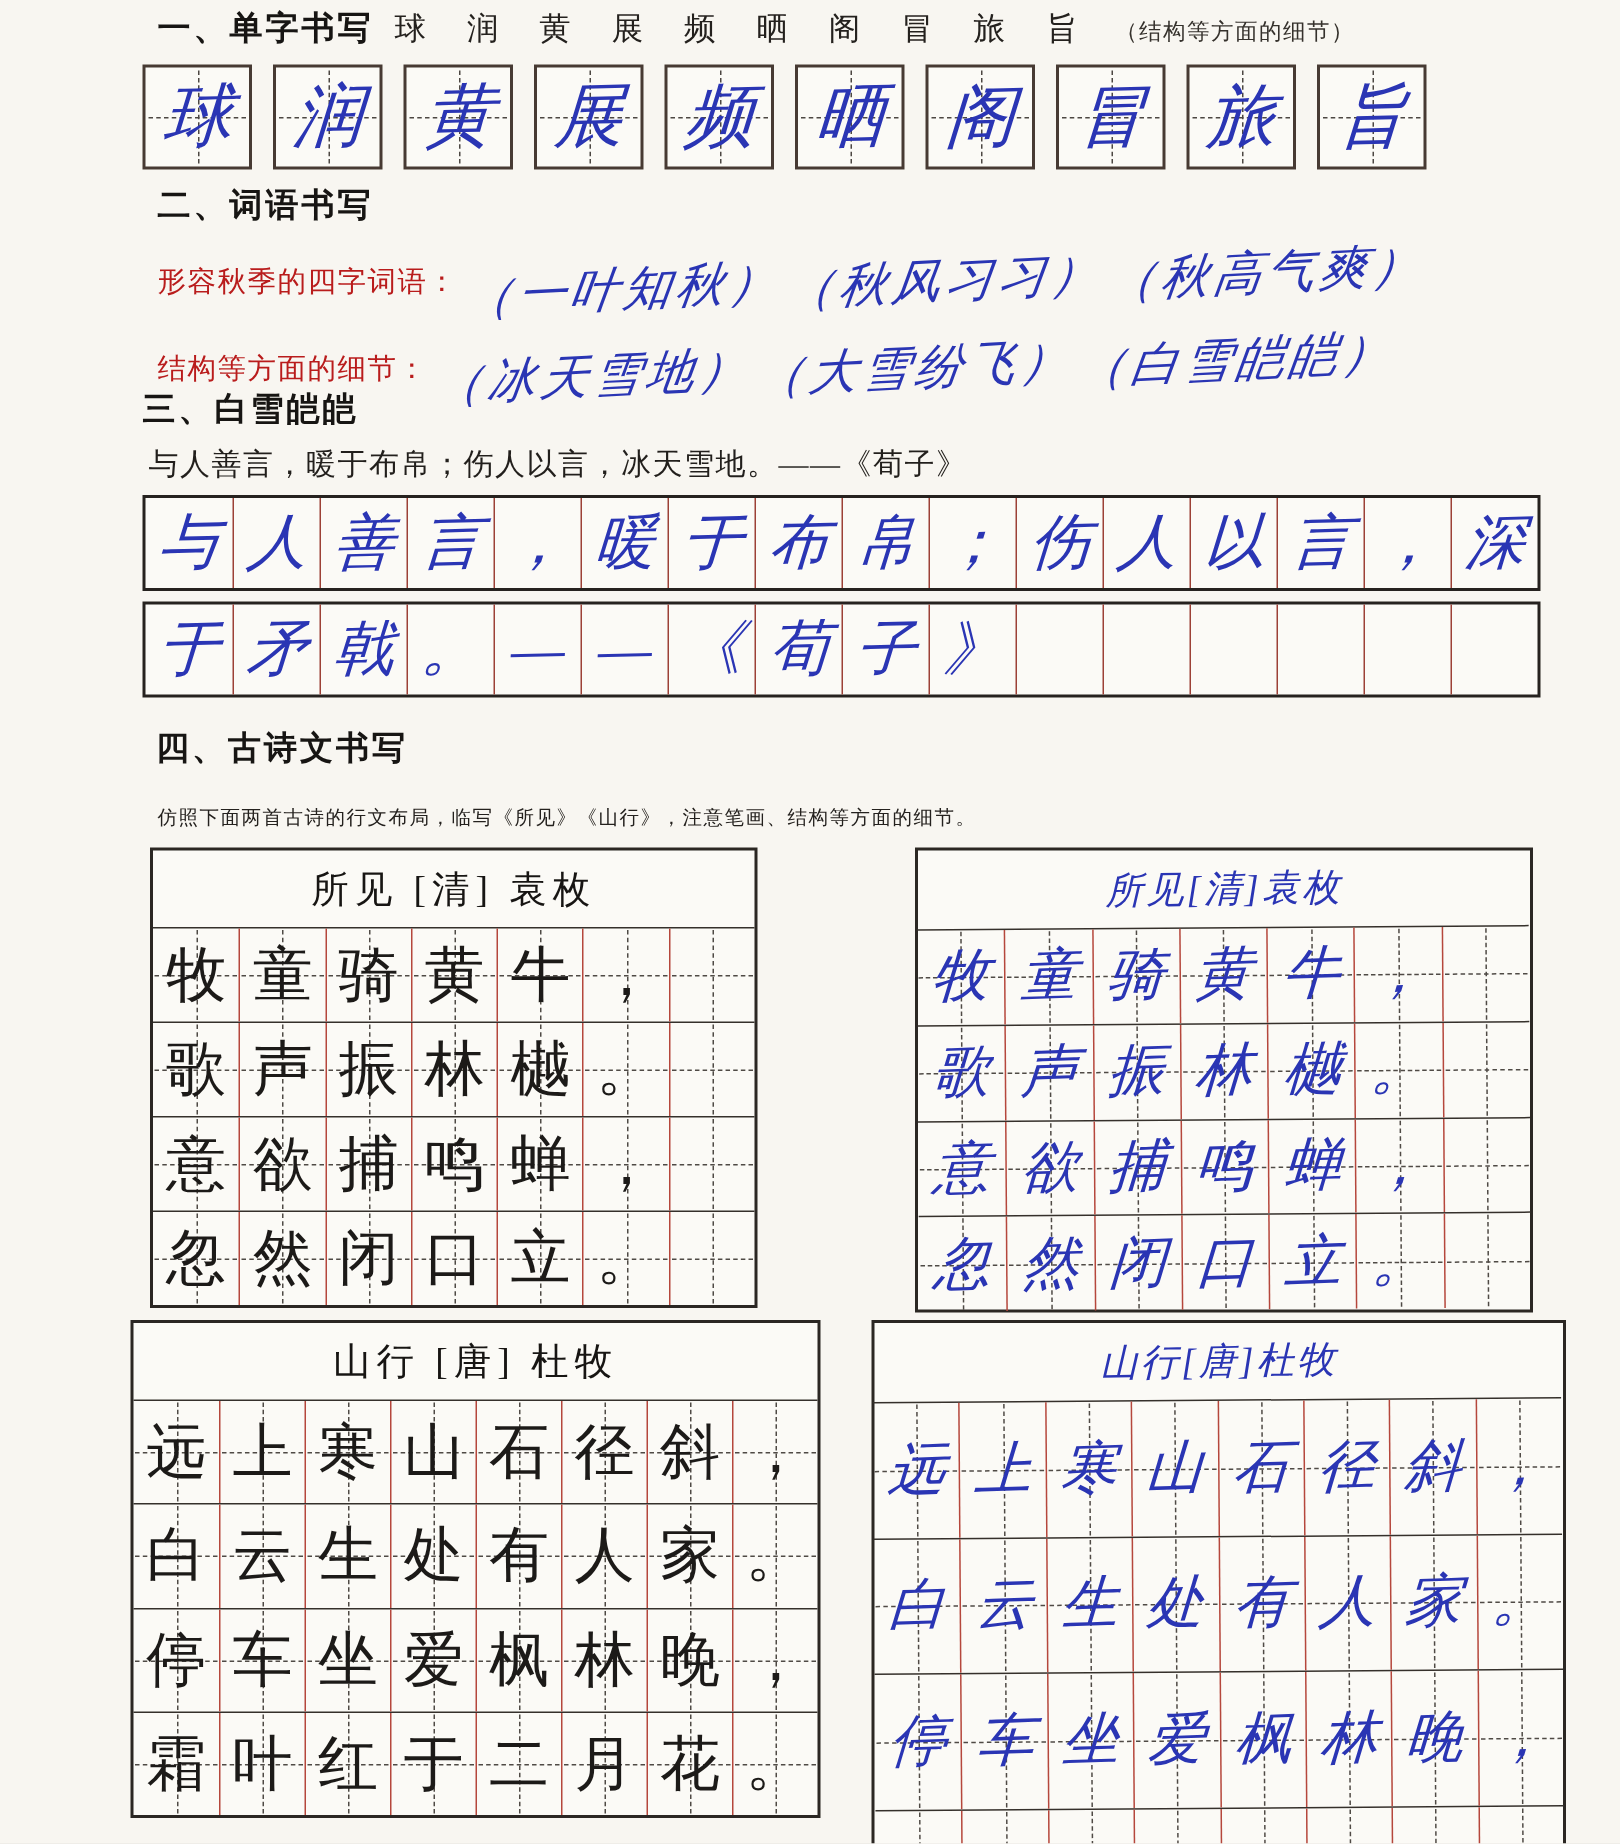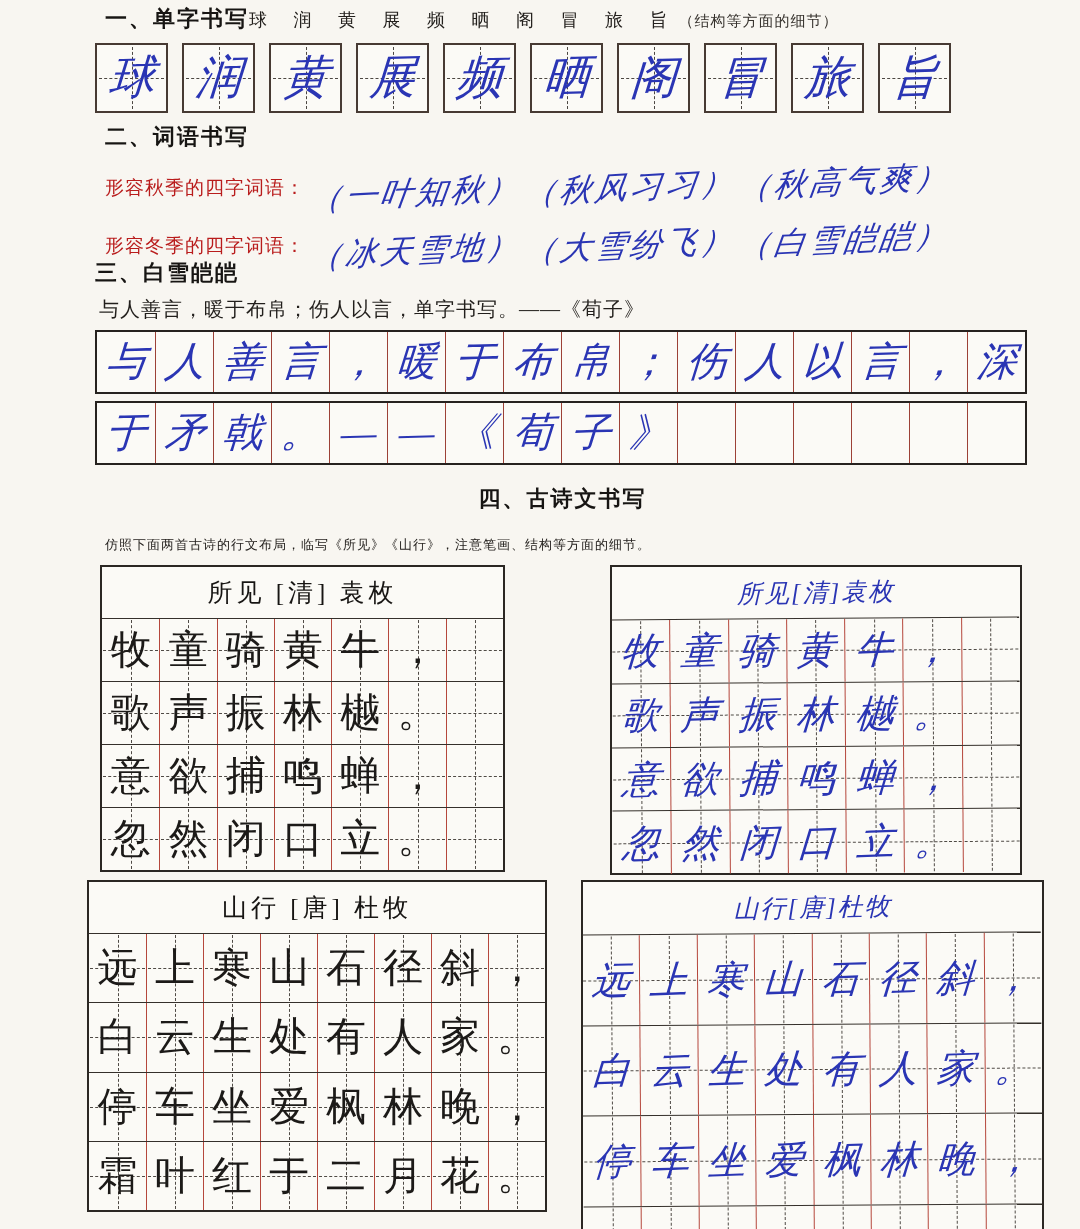--- a/index.html
+++ b/index.html
@@ -13,22 +13,22 @@
   .sec { position:absolute; }
   #sec1 { left:95px; top:4px;  width:930px; }
   #sec2 { left:105px; top:122px; width:930px; }
   #sec3 { left:95px;  top:258px; width:932px; }
   #sec4 { left:0;     top:484px; width:1080px; height:745px; }
 
   .h1, .h2 {
     font-family:"Liberation Sans","DejaVu Sans",sans-serif;
     font-weight:bold; font-size:22px; color:#171513; letter-spacing:2px;
   }
-  .s1-head { display:flex; align-items:baseline; margin-left:10px; white-space:nowrap; }
-  .s1-prompt { font-size:18px; letter-spacing:11px; color:#24211e; }
+  .s1-head { display:flex; align-items:baseline; gap:14px; margin-left:10px; white-space:nowrap; }
+  .s1-prompt { font-size:21px; letter-spacing:11px; color:#24211e; }
   .s1-note { font-size:15px; color:#35312c; letter-spacing:1px; }
 
   
   .tz-row { display:flex; gap:14px; margin-top:9px; }
   .tz-box {
     position:relative; width:73px; height:70px; flex:0 0 auto;
     border:2.5px solid #473a33; background:#fbfaf6;
     display:flex; align-items:center; justify-content:center;
   }
   .tz-box::before { content:""; position:absolute; left:2px; right:2px; top:50%; border-top:1.5px dashed #4c4742; }
@@ -52,21 +52,21 @@
   .s3-grid {
     display:grid; grid-template-columns:repeat(16,1fr);
     border:2.5px solid #26221f; background:#fbfaf6;
     height:64px; margin-top:7px;
   }
   .s3-cell { border-left:1.5px solid #9c4136; display:flex; align-items:center; justify-content:center; }
   .s3-cell:first-child { border-left:none; }
   .s3-cell span { font-size:40px; line-height:1; }
 
   .instruction { font-size:13px; letter-spacing:1px; margin:22px 0 0 105px; color:#24211e; }
-  #sec4 .h2 { margin-left:45px;text-align:center; }
+  #sec4 .h2 { margin-left:104px; }
 
   
   .poem-box {
     position:absolute; display:flex; flex-direction:column;
     border:2.5px solid #2b2723; background:#fbfaf6;
   }
   #box-sj-print { left:100px; top:81px;  width:405px; height:307px; }
   #box-sj-copy  { left:610px; top:81px;  width:412px; height:310px; }
   #box-sx-print { left:75px;  top:396px; width:460px; height:332px;margin-left:12px; }
   #box-sx-copy  { left:581px; top:396px; width:463px; height:417px; }
@@ -131,28 +131,28 @@
       </div>
   </section>
 
   <section class="sec" id="sec2">
     <div class="h2">二、词语书写</div>
     <div class="word-line">
       <span class="word-lbl">形容秋季的四字词语：</span>
       <span class="word-answers ink"><span>（一叶知秋）</span><span>（秋风习习）</span><span>（秋高气爽）</span></span>
     </div>
     <div class="word-line">
-      <span class="word-lbl">形容冬季的四字词语：</span>
+      <span class="word-lbl">结构等方面的细节：</span>
       <span class="word-answers ink"><span>（冰天雪地）</span><span>（大雪纷飞）</span><span>（白雪皑皑）</span></span>
     </div>
   </section>
 
   <section class="sec" id="sec3">
     <div class="h2">三、白雪皑皑</div>
-    <div class="sentence">与人善言，暖于布帛；伤人以言，单字书写。——《荀子》</div>
+    <div class="sentence">与人善言，暖于布帛；伤人以言，冰天雪地。——《荀子》</div>
     <div class="s3-grid ink">
         <div class="s3-cell">
           <span>与</span>
         </div>
         <div class="s3-cell">
           <span>人</span>
         </div>
         <div class="s3-cell">
           <span>善</span>
         </div>

